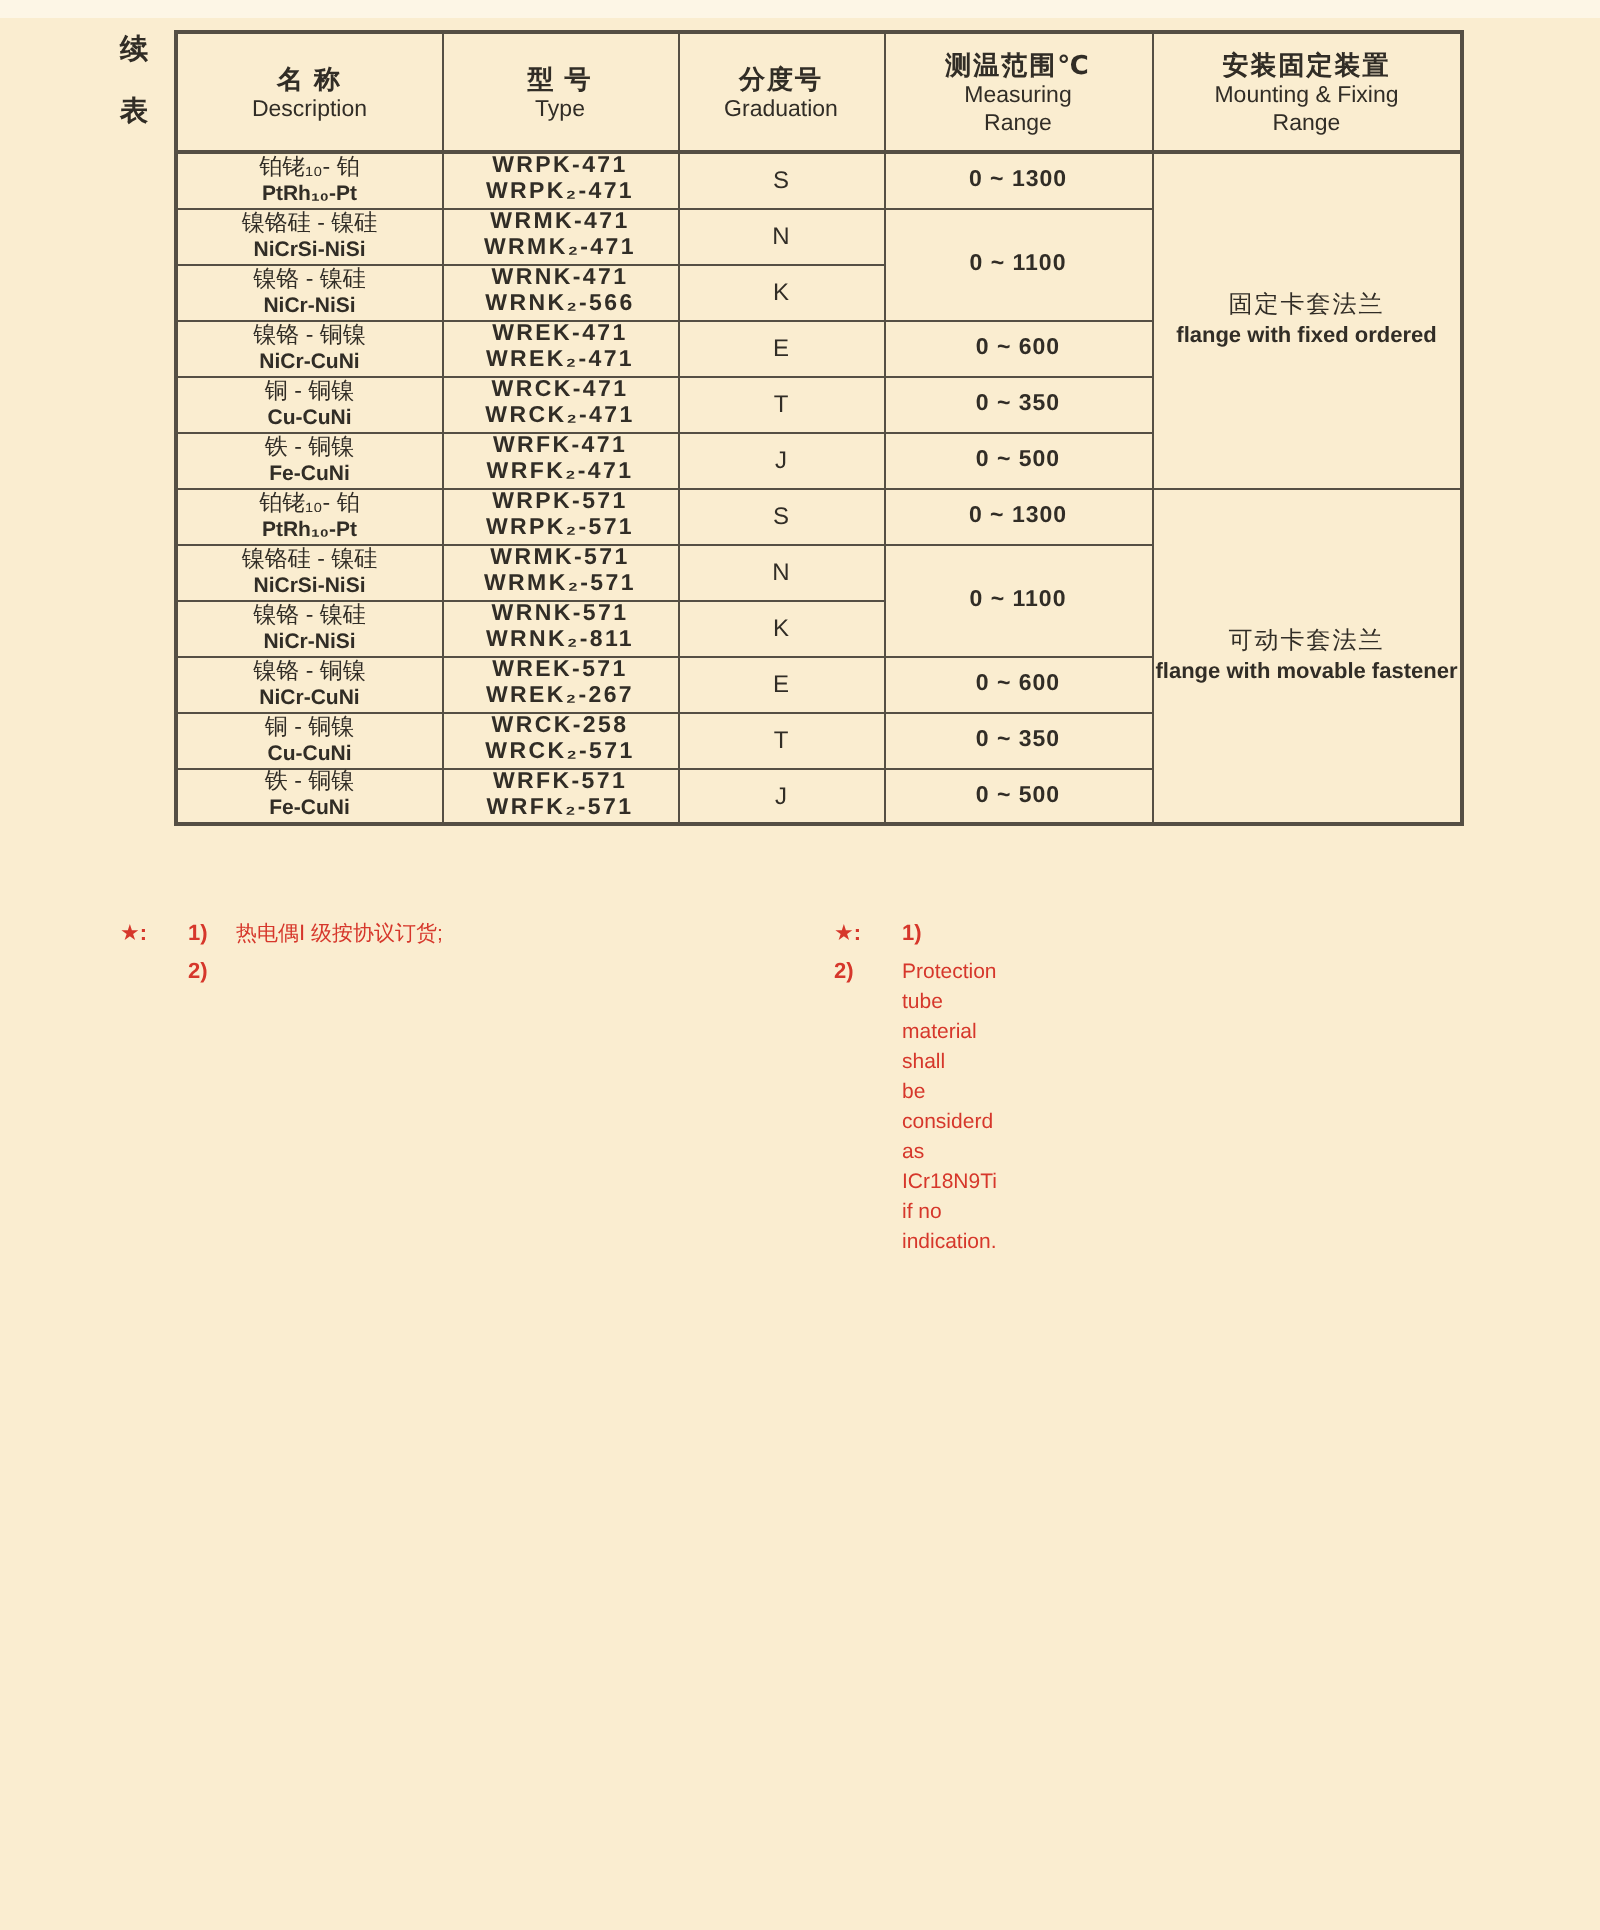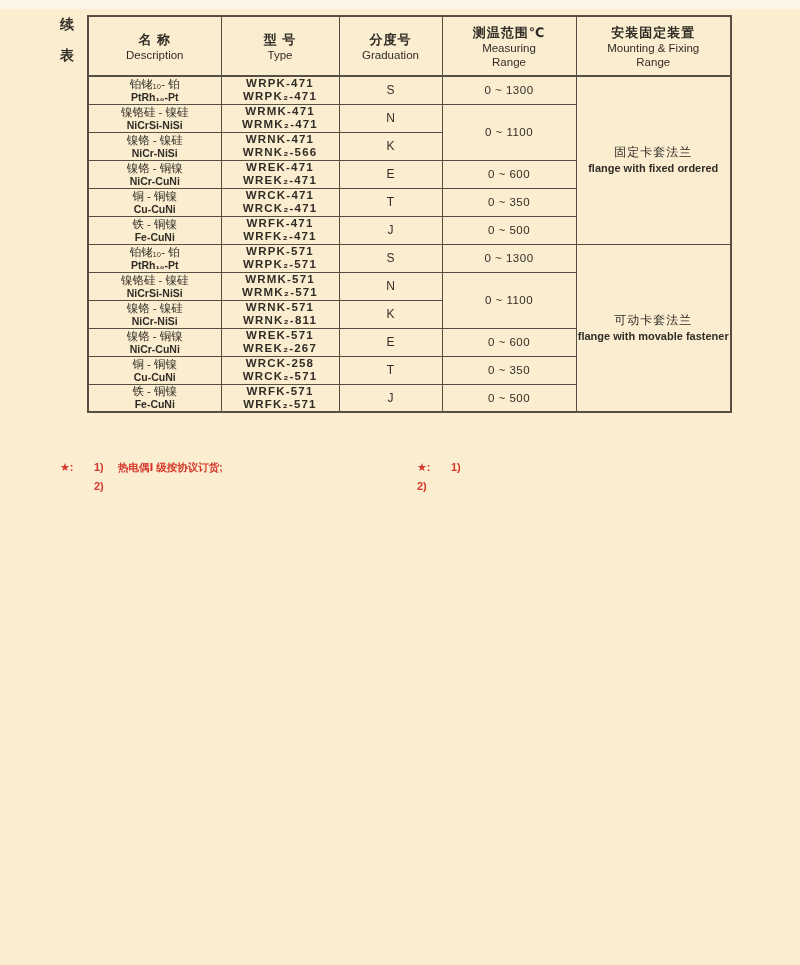--- a/index.html
+++ b/index.html
@@ -42,34 +42,34 @@
   table.spec{border:2px solid var(--border);}
   .spec thead th{border-bottom:2px solid var(--border);height:60px;}
   .h-zh{font-size:13px;font-weight:600;letter-spacing:1px;line-height:17px;}
   .h-en{font-size:11.5px;font-weight:400;line-height:14px;}
   .spec tbody tr{height:28px;}
   .name-cell{text-align:left;padding-left:17px;}
   .zh{font-size:11.5px;font-weight:400;line-height:13px;}
   .en{font-size:10.5px;font-weight:700;line-height:12px;}
   .type-line{font-size:11.5px;font-weight:600;letter-spacing:1.2px;line-height:13px;}
   .grad-cell{font-size:12px;font-weight:400;}
-  .range-cell{font-size:11.5px;font-weight:400;letter-spacing:.5px;margin-left:16px;}
+  .range-cell{font-size:11.5px;font-weight:700;letter-spacing:.5px;margin-left:16px;}
   .mount-cell .zh{font-size:12px;letter-spacing:1px;margin-bottom:3px;}
   .mount-cell .en{font-size:11px;}
   
   .footnote{
     position:absolute;top:460px;color:var(--red);
     display:grid;grid-template-columns:34px 24px 1fr;
     row-gap:4px;align-items:start;
   }
   .footnote-zh{left:60px;width:360px;}
   .footnote-en{left:417px;width:342px;}
   .fn-star{font-size:11px;font-weight:700;line-height:15px;}
   .fn-num{font-size:11px;font-weight:600;line-height:15px;}
-  .fn-text{font-size:10.5px;font-weight:700;line-height:15px;}
+  .fn-text{font-size:10.5px;font-weight:400;line-height:15px;}
   .footnote-zh .fn-text{font-size:10.5px;}
 </style>
 </head>
 <body>
 
 <div class="top-strip"></div>
 
 <div class="continued">
   <span>续</span>
   <span>表</span>
@@ -271,13 +271,14 @@
   <span class="fn-text">热电偶Ⅰ 级按协议订货;</span>
   <span class="fn-star"></span>
   <span class="fn-num">2)</span>
 </div>
 
 <div class="footnote footnote-en">
   <span class="fn-star">★:</span>
   <span class="fn-num">1)</span>
   <span class="fn-star"></span>
   <span class="fn-num">2)</span>
+  <span class="fn-text">Protection tube material shall be considerd as ICr18N9Ti if no indication.</span>
 </div>
 
 </body></html>

